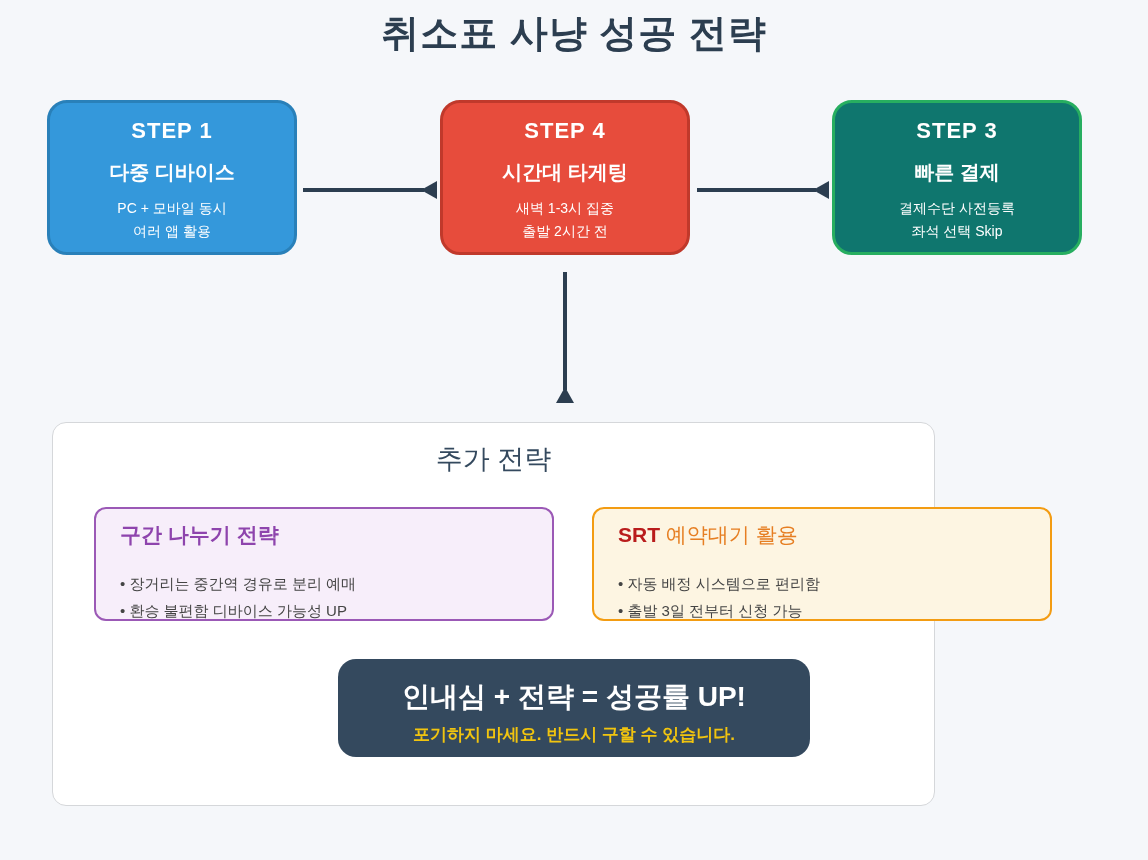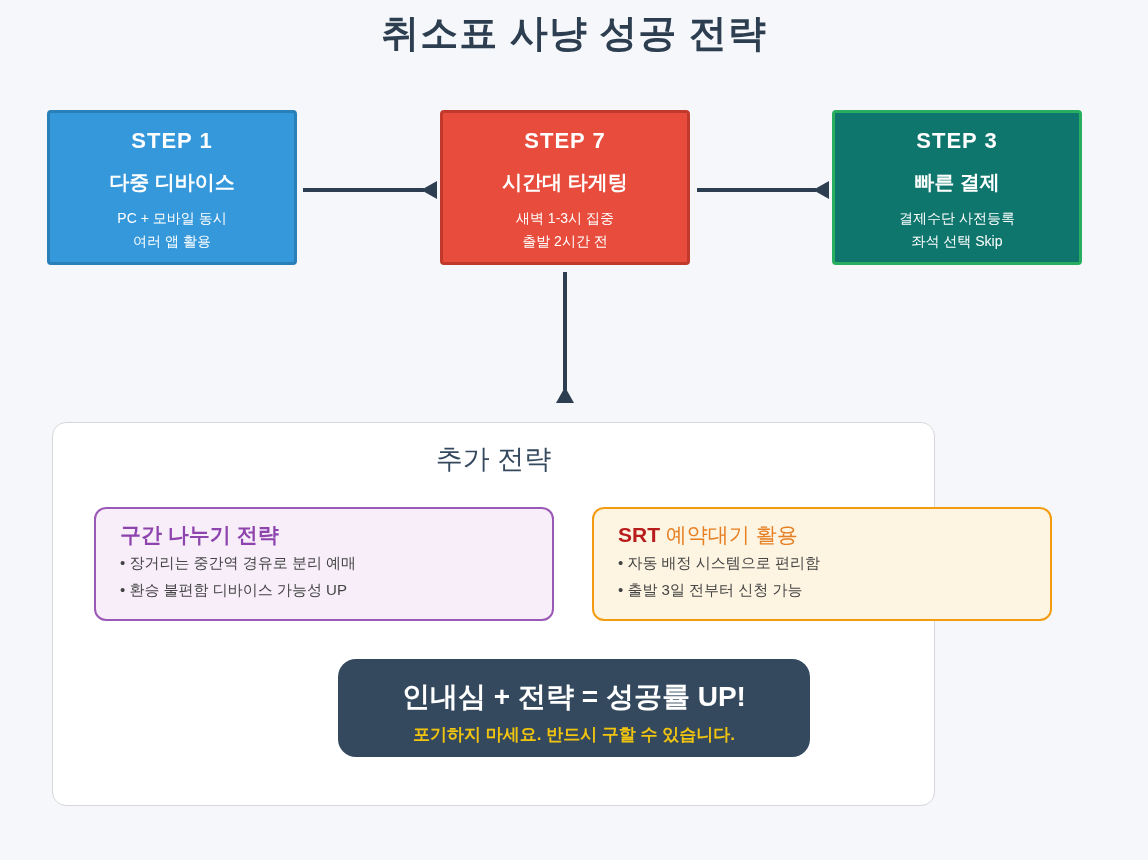--- a/index.html
+++ b/index.html
@@ -10,22 +10,22 @@
     position:relative;overflow:hidden;
     color:#2c3e50;
   }
   .title{
     position:absolute;top:8px;left:0;width:1148px;
     text-align:center;font-size:38px;font-weight:700;color:#2c3e50;
     margin:0;letter-spacing:1px;
   }
   .arrows{position:absolute;top:0;left:0;pointer-events:none;}
   .step-card{
-    position:absolute;top:110px;width:250px;height:155px;
-    border-radius:4px;border:3px solid;box-sizing:border-box;
+    position:absolute;top:100px;width:250px;height:155px;
+    border-radius:20px;border:3px solid;box-sizing:border-box;
     color:#ffffff;text-align:center;
   }
   .step1{left:47px;background:#3498db;border-color:#2980b9;}
   .step2{left:440px;background:#e74c3c;border-color:#c0392b;}
   .step3{left:832px;background:#0f766e;border-color:#27ae60;}
   .step-label{margin-top:15px;font-size:22px;font-weight:800;letter-spacing:1px;}
   .step-title{margin-top:15px;font-size:20px;font-weight:700;}
   .step-lines{margin-top:11px;font-size:14px;line-height:23px;font-weight:400;}
   .extra-card{
     position:absolute;left:52px;top:422px;width:883px;height:384px;
@@ -36,21 +36,21 @@
     position:absolute;top:18px;left:0;width:100%;text-align:center;
     font-size:27px;font-weight:400;color:#34495e;
   }
   .sub-box{
     position:absolute;top:84px;width:460px;height:114px;
     border-radius:12px;border:2px solid;box-sizing:border-box;
     padding:12px 0 0 24px;
   }
   .sub-box.purple{left:41px;background:#f7eefa;border-color:#9b59b6;}
   .sub-box.orange{left:539px;background:#fdf5e2;border-color:#f39c12;}
-  .sub-title{font-size:21px;font-weight:700;margin-bottom:0;}
+  .sub-title{font-size:21px;font-weight:700;margin-bottom:21px;}
   .sub-title.purple-t{color:#8e44ad;}
   .sub-title.orange-t{color:#e67e22;font-weight:400;}
   .sub-title .srt{font-weight:800;color:#b91c1c;}
   .sub-box ul{list-style:none;margin:0;padding:0;}
   .sub-box li{
     font-size:15px;color:#444444;line-height:27px;font-weight:400;
   }
   .sub-box li::before{content:"• ";color:#444444;}
   .banner{
     position:absolute;left:285px;top:236px;width:472px;height:98px;
@@ -83,21 +83,21 @@
 <div class="step-card step1">
   <div class="step-label">STEP 1</div>
   <div class="step-title">다중 디바이스</div>
   <div class="step-lines">
     <div>PC + 모바일 동시</div>
     <div>여러 앱 활용</div>
   </div>
 </div>
 
 <div class="step-card step2">
-  <div class="step-label">STEP 7</div>
+  <div class="step-label">STEP 4</div>
   <div class="step-title">시간대 타게팅</div>
   <div class="step-lines">
     <div>새벽 1-3시 집중</div>
     <div>출발 2시간 전</div>
   </div>
 </div>
 
 <div class="step-card step3">
   <div class="step-label">STEP 3</div>
   <div class="step-title">빠른 결제</div>

